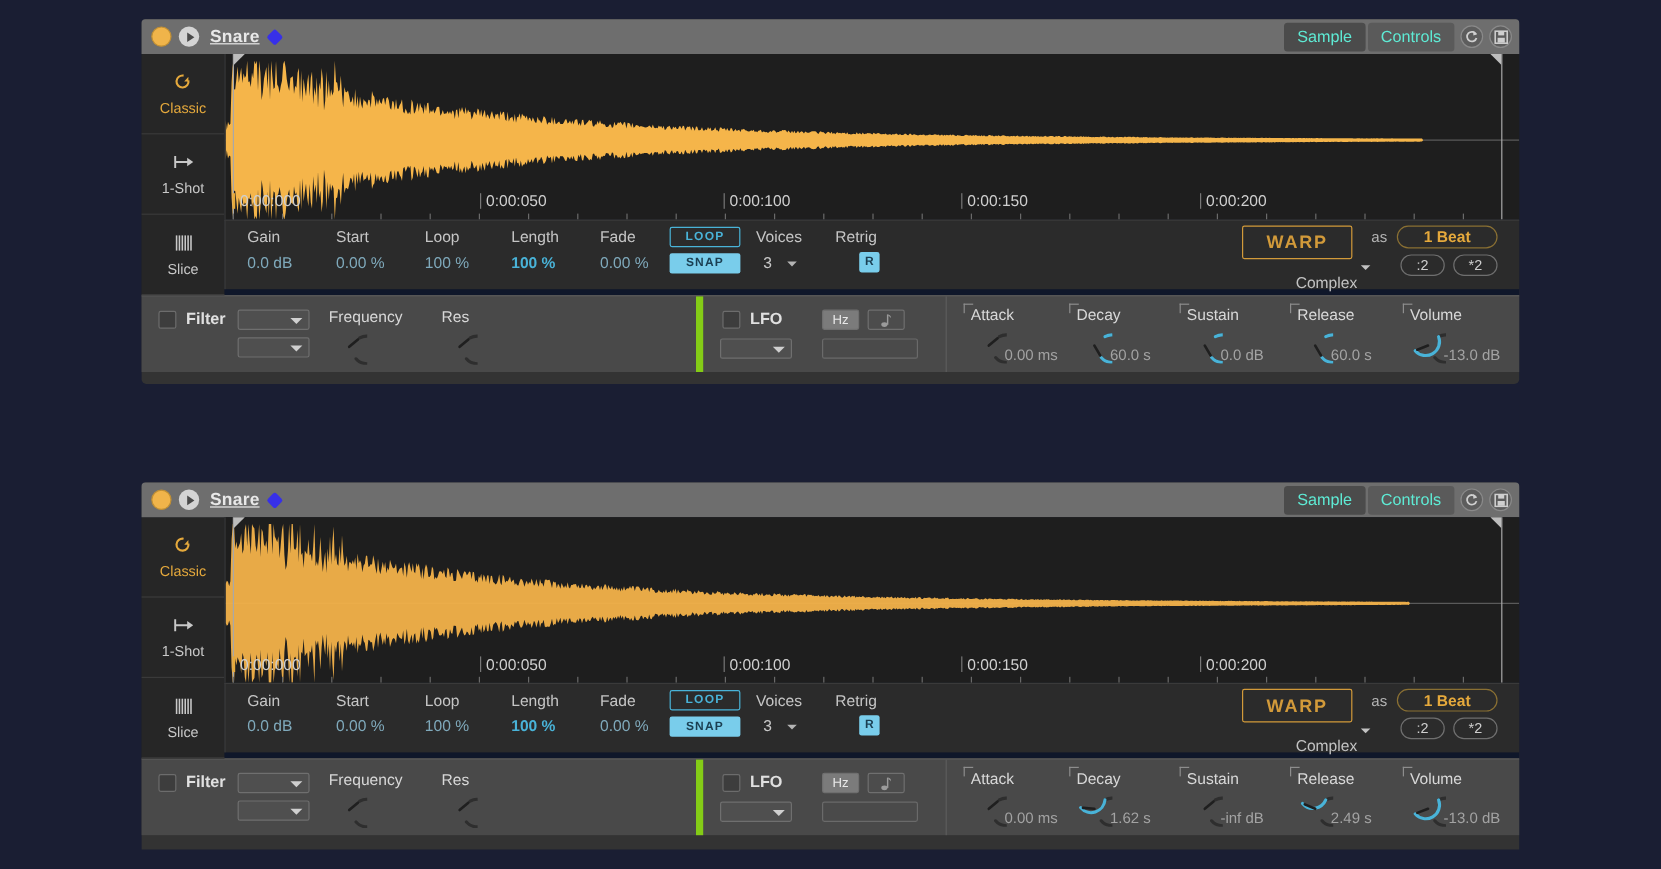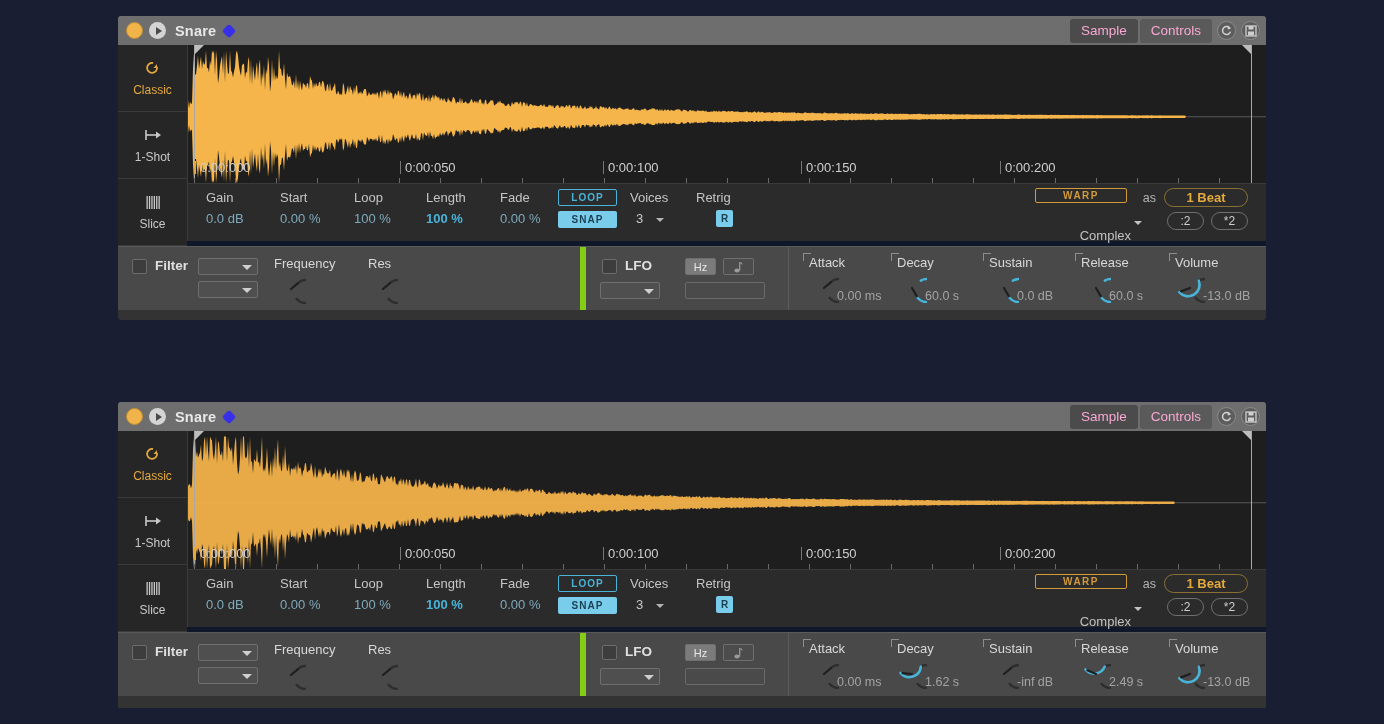--- a/index.html
+++ b/index.html
@@ -44,31 +44,31 @@
   }
   .play-btn::after {
     content: ""; width: 0; height: 0;
     border-left: 6px solid #4a4a4a;
     border-top: 4px solid transparent;
     border-bottom: 4px solid transparent;
     margin-left: 2px;
   }
   .dev-title {
     color: #e8e8e8; font-size: 14.5px; font-weight: bold;
-    margin-left: 9px; letter-spacing: .2px;
+    margin-left: 9px; letter-spacing: .2px; text-decoration: underline;
   }
   .blue-dot {
     width: 10px; height: 10px; margin-left: 8px;
     background: #3730e8; border-radius: 2px;
     transform: rotate(45deg);
     flex: 0 0 auto;
   }
   .tb-spacer { flex: 1 1 auto; }
   .tab {
-    color: #f9a8d4; font-size: 13.5px;
+    color: #5eead4; font-size: 13.5px;
     padding: 4px 11px 5px; border-radius: 3px;
     margin-left: 2px;
   }
   .tab.active { background: #4b4b4b; }
   .tab.inactive { background: #5a5a5a; }
   .circ-btn {
     width: 19px; height: 19px; border-radius: 50%;
     background: #5d5d5d; border: 1px solid #8a8a8a;
     margin-left: 5px; position: relative;
     display: flex; align-items: center; justify-content: center;
@@ -178,23 +178,23 @@
     position: absolute; top: 26px; left: 528px;
     width: 17px; height: 17px; border-radius: 2px;
     background: #79cdeb; color: #1b3f52;
     font-size: 10px; font-weight: bold;
     display: flex; align-items: center; justify-content: center;
   }
 
   
   .warp-btn {
     position: absolute; top: 4px; right: 139px;
-    width: 92px; height: 15px;
+    width: 92px; height: 28px;
     border: 1px solid #d29a3a; border-radius: 2px;
-    color: #d29a3a; font-size: 10px; font-weight: bold; letter-spacing: 1.5px;
+    color: #d29a3a; font-size: 15px; font-weight: bold; letter-spacing: 1.5px;
     display: flex; align-items: center; justify-content: center;
     background: #2b2b2b;
   }
   .as-lbl {
     position: absolute; top: 7px; right: 110px;
     color: #b5b5b5; font-size: 12.5px;
   }
   .beat-btn {
     position: absolute; top: 4px; right: 18px;
     width: 84px; height: 19px;

